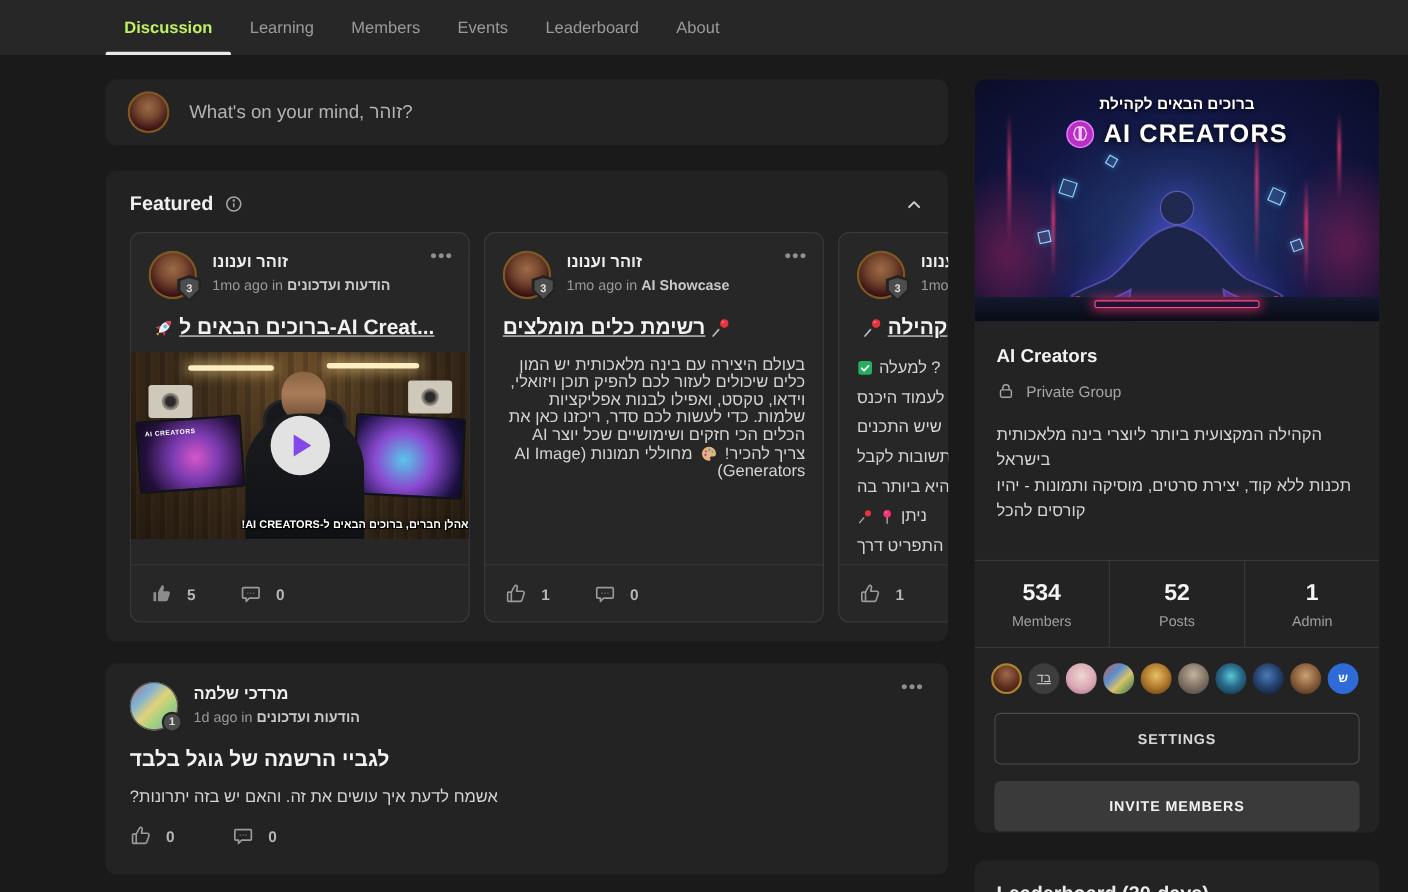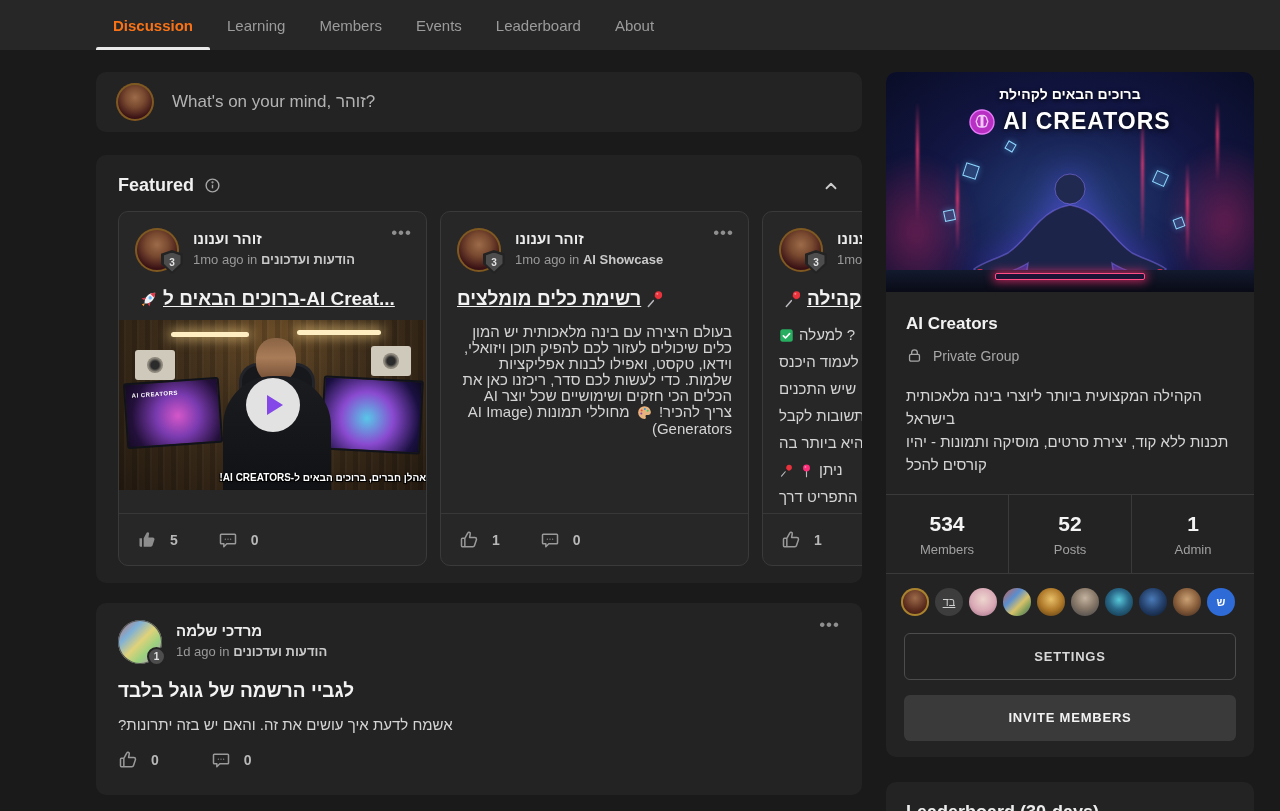--- a/index.html
+++ b/index.html
@@ -8,21 +8,21 @@
     background:#1a1a1a;
     font-family:"Liberation Sans","DejaVu Sans",sans-serif;
     color:#ededed;
     position:relative;
   }
   
   .navbar { position:absolute; left:0; top:0; width:1280px; height:50px; background:#272727; }
   .nav-tabs { display:flex; height:100%; padding-left:96px; }
   .tab { position:relative; height:100%; display:flex; align-items:center; padding:0 17px;
          font-size:15px; color:#9b9b9b; cursor:pointer; white-space:nowrap; }
-  .tab.active { color:#f97316; font-weight:700;text-align:right; }
+  .tab.active { color:#bef264; font-weight:700;text-align:right; }
   .tab-underline { position:absolute; left:0; right:0; bottom:0; height:3px;
          background:#e9e9e9; border-radius:2px 2px 0 0; }
   
   .card { position:absolute; background:#232323; border-radius:10px; }
   
   .composer { left:96px; top:72px; width:766px; height:60px; display:flex; align-items:center; padding:0 20px; cursor:text; }
   .composer-prompt { font-size:17px; color:#b3b3b3; margin-left:18px; }
   
   .avatar { border-radius:50%; flex:none; position:relative;
     background:radial-gradient(circle at 50% 38%, #9c6b4a 0%, #7a4a30 32%, #3a1215 68%, #250c10 100%);
@@ -121,21 +121,21 @@
   .keyboard { position:absolute; left:50%; bottom:12px; width:150px; height:7px; margin-left:-75px;
     background:#1d1335; border-radius:2px; box-shadow:0 0 10px 2px #ff2d6daa; border:1px solid #ff4d85; }
   .cover-texts { position:absolute; left:0; right:0; top:14px; text-align:center; }
   .cover-welcome { direction:rtl; font-size:14px; font-weight:700; color:#ffffff; text-shadow:0 1px 4px #000; }
   .brand-row { margin-top:6px; display:flex; align-items:center; justify-content:center; gap:8px; }
   .brand-name { font-size:23px; font-weight:800; color:#ffffff; letter-spacing:1px; text-shadow:0 1px 6px #000; direction:ltr; }
   .group-info { padding:22px 20px 0 20px; }
   .group-name { font-size:17px; font-weight:700; color:#f2f2f2; }
   .privacy-row { display:flex; align-items:center; gap:10px; margin-top:13px; color:#a7a7a7; font-size:14px; }
   .group-desc { margin-top:20px; font-size:15px; line-height:23px; color:#d6d6d6; direction:rtl; text-align:left; }
-  .stats-row { display:flex; height:80px; margin-top:18px; border-top:1px solid #3a3a3a; border-bottom:1px solid #3a3a3a; }
+  .stats-row { display:flex; height:80px; margin-top:33px; border-top:1px solid #3a3a3a; border-bottom:1px solid #3a3a3a; }
   .stat { flex:1; display:flex; flex-direction:column; align-items:center; justify-content:center; gap:6px; }
   .stat + .stat { border-left:1px solid #3a3a3a; }
   .stat-value { font-size:21px; font-weight:700; color:#f4f4f4; }
   .stat-label { font-size:13px; color:#a0a0a0; }
   .members-row { display:flex; gap:6px; padding:14px 15px 0 15px; }
   .m-av { width:28px; height:28px; border-radius:50%; flex:none; cursor:pointer;
     display:flex; align-items:center; justify-content:center; font-size:11px; color:#cfcfcf; }
   .m1 { background:radial-gradient(circle at 50% 36%, #9c6b4a 0%, #5a2a1c 55%, #2a0d10 100%); box-shadow:inset 0 0 0 2px #a8842f; }
   .m2 { background:#3d3d3d;text-decoration:underline; }
   .m3 { background:radial-gradient(circle at 50% 40%, #eed6cf 0%, #d9a8b5 55%, #9a6a84 100%); }

